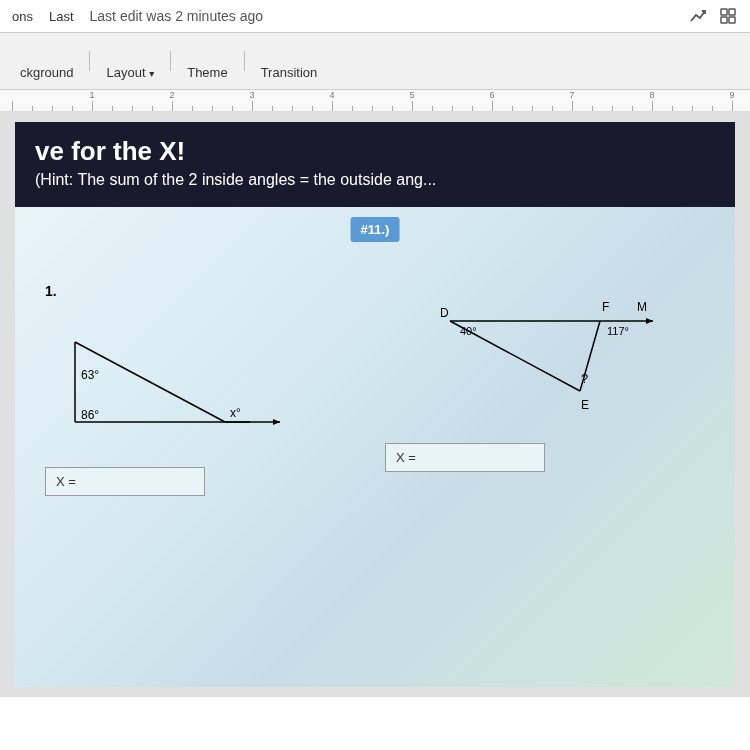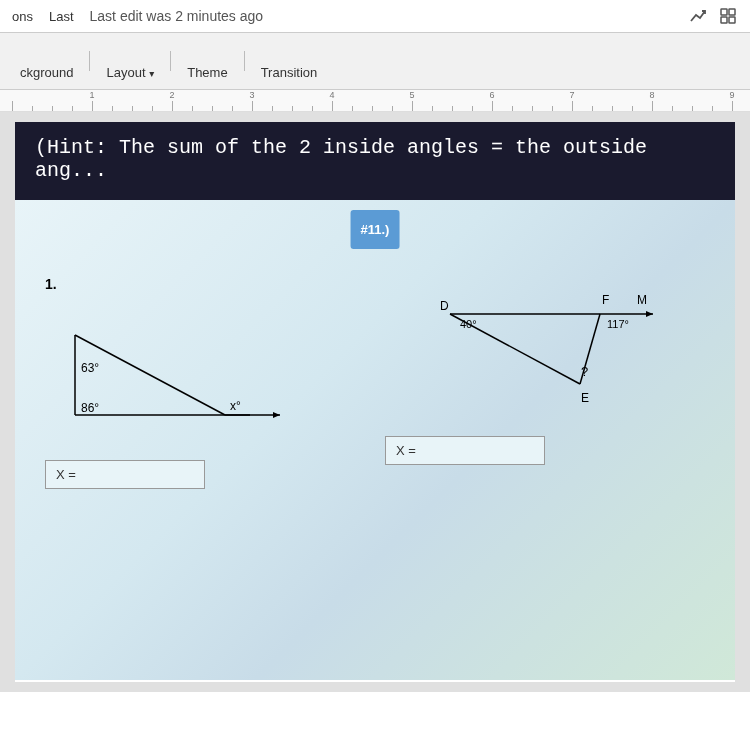--- a/index.html
+++ b/index.html
@@ -114,37 +114,36 @@
       background: #1a1a2e;
       color: #fff;
       padding: 14px 20px 18px;
     }
     .slide-header-title {
       font-size: 26px;
       font-weight: bold;
       margin-bottom: 4px;
     }
     .slide-header-subtitle {
-      font-size: 20px;
-      font-family: Liberation Mono, monospace;
+      font-size: 16px;
     }
 
     
     .slide-body {
       padding: 16px 20px;
       position: relative;
       background: linear-gradient(135deg, #e8f4f8 0%, #d4e8f0 40%, #c8dce8 60%, #d0e8d8 100%);
       min-height: 480px;
     }
 
     
     .problem-badge {
       background: #5b9bd5;
       color: #fff;
-      padding: 12px 10px;
+      padding: 5px 10px;
       border-radius: 3px;
       font-size: 13px;
       font-weight: bold;
       display: inline-block;
       margin: 0 auto 20px;
       position: absolute;
       left: 50%;
       transform: translateX(-50%);
       top: 10px;
     }
@@ -356,20 +355,21 @@
         <div style="width: 1px; background: rgb(170, 170, 170); height: 10px;"></div>
       </div>
       <div style="display: inline-flex; flex-direction: column; align-items: center; width: 20px;"></div>
     </div>
 </div>
 
 <div class="slide-area">
   <div class="slide-content">
 
     <div class="slide-header">
+      <div class="slide-header-title">ve for the X!</div>
       <div class="slide-header-subtitle">(Hint: The sum of the 2 inside angles = the outside ang...</div>
     </div>
 
     <div class="slide-body">
 
       <div class="problem-badge">#11.)</div>
 
       <div class="problems-container">
 
         <div class="problem-left">

